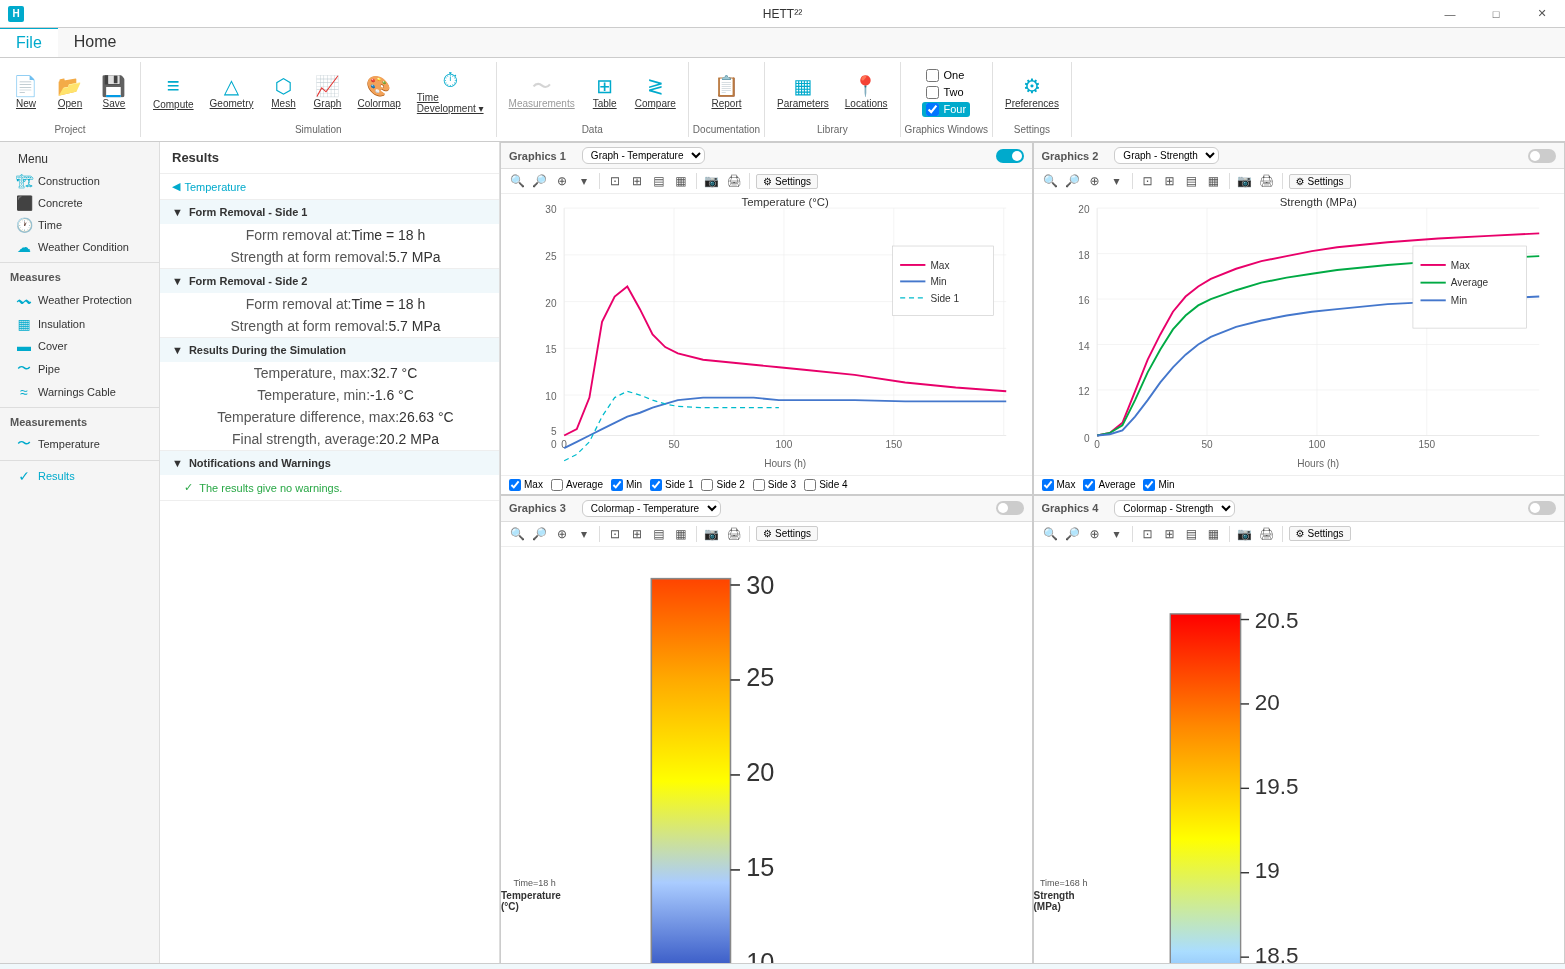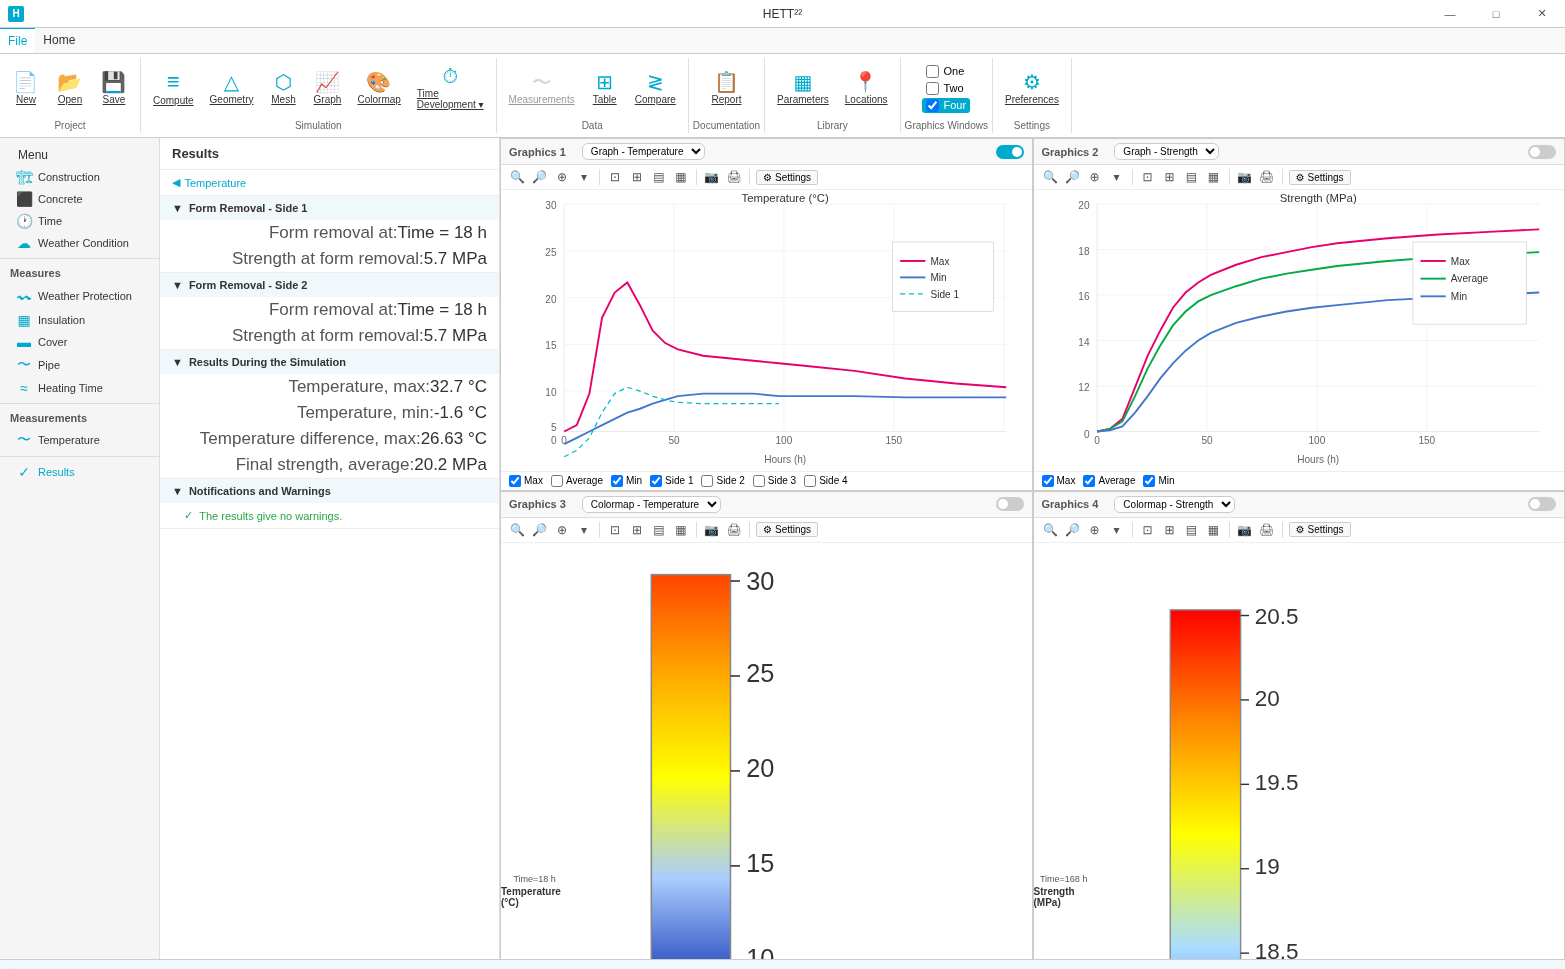--- a/index.html
+++ b/index.html
@@ -16,21 +16,21 @@
       position: relative;
     }
     .title-bar-title { font-size: 12px; color: #333; }
     .title-bar-icon { position: absolute; left: 8px; width: 16px; height: 16px; background: #00aacc; border-radius: 2px; display: flex; align-items: center; justify-content: center; color: white; font-weight: bold; font-size: 10px; }
     .title-bar-controls { position: absolute; right: 0; display: flex; }
     .title-bar-btn { width: 46px; height: 28px; display: flex; align-items: center; justify-content: center; cursor: pointer; font-size: 11px; color: #555; }
 
     
     .ribbon { background: #fff; border-bottom: 1px solid #ccc; }
     .ribbon-tabs { display: flex; background: #f8f8f8; border-bottom: 1px solid #ccc; }
-    .ribbon-tab { padding: 5px 8px; font-size: 12px; cursor: pointer; color: #333; }
+    .ribbon-tab { padding: 5px 16px; font-size: 16px; cursor: pointer; color: #333; }
     .ribbon-tab.active { background: #fff; color: #00aacc; border-top: 2px solid #00aacc; margin-top: -1px; }
 
     .ribbon-content { display: flex; padding: 4px 0; align-items: stretch; }
     .ribbon-group { display: flex; flex-direction: column; align-items: center; padding: 0 4px; border-right: 1px solid #e0e0e0; }
     .ribbon-group-items { display: flex; flex: 1; align-items: center; }
     .ribbon-group-label { font-size: 10px; color: #666; padding: 2px 0; text-align: center; width: 100%; }
     .ribbon-btn { display: flex; flex-direction: column; align-items: center; justify-content: center; padding: 4px 8px; cursor: pointer; border-radius: 3px; min-width: 44px; height: 60px; }
     .ribbon-btn .ribbon-label { font-size: 10px; color: #333; text-align: left; margin-top: 2px; text-decoration: underline; }
     .ribbon-icon { font-size: 20px; color: #00aacc; line-height: 1; }
     .ribbon-icon.gray { color: #aaa; }
@@ -50,21 +50,21 @@
     .sidebar-subsection { font-size: 11px; font-weight: bold; color: #555; padding: 4px 10px; margin-top: 4px; }
     .sidebar-divider { border: none; border-top: 1px solid #ddd; margin: 4px 0; }
 
     
     .results-panel { width: 340px; background: #fff; border-right: 1px solid #ddd; overflow-y: auto; }
     .results-header { padding: 8px 12px; font-size: 13px; font-weight: bold; color: #333; border-bottom: 1px solid #eee; }
     .results-breadcrumb { display: flex; align-items: center; gap: 4px; padding: 6px 12px; font-size: 11px; color: #00aacc; border-bottom: 1px solid #eee; }
 
     .results-section { border-bottom: 1px solid #eee; }
     .results-section-header { display: flex; align-items: center; gap: 6px; padding: 6px 12px; background: #f0f8fb; font-size: 11px; font-weight: bold; color: #333; cursor: pointer; }
-    .results-row { display: flex; justify-content: flex-end; padding: 3px 12px 3px 24px; font-size: 17px; color: #333; }
+    .results-row { display: flex; justify-content: center; padding: 3px 12px 3px 24px; font-size: 14px; color: #333; }
     .results-row .label { color: #555; }
     .results-row .value { color: #333; font-weight: 500; }
     .results-check { padding: 6px 24px; font-size: 11px; color: #28a745; display: flex; align-items: center; gap: 6px; }
 
     
     .graphics-area { flex: 1; display: grid; grid-template-columns: 1fr 1fr; grid-template-rows: 1fr 1fr; gap: 0; overflow: hidden; }
 
     .graphics-panel { border: 1px solid #ccc; background: #fff; display: flex; flex-direction: column; position: relative; }
     .graphics-panel-header { display: flex; align-items: center; padding: 4px 8px; background: #f8f8f8; border-bottom: 1px solid #ddd; gap: 16px; }
     .graphics-panel-title { font-size: 11px; font-weight: bold; color: #555; }
@@ -269,21 +269,21 @@
     <div class="sidebar-item">
       <span class="sidebar-item-icon">▬</span>
       <span>Cover</span>
     </div>
     <div class="sidebar-item">
       <span class="sidebar-item-icon">〜</span>
       <span>Pipe</span>
     </div>
     <div class="sidebar-item">
       <span class="sidebar-item-icon">≈</span>
-      <span>Heating Time</span>
+      <span>Warnings Cable</span>
     </div>
     <hr class="sidebar-divider">
     <div class="sidebar-subsection">Measurements</div>
     <div class="sidebar-item">
       <span class="sidebar-item-icon">〜</span>
       <span>Temperature</span>
     </div>
     <hr class="sidebar-divider">
     <div class="sidebar-item active" style="color:#00aacc;">
       <span class="sidebar-item-icon" style="color:#00aacc;">✓</span>

